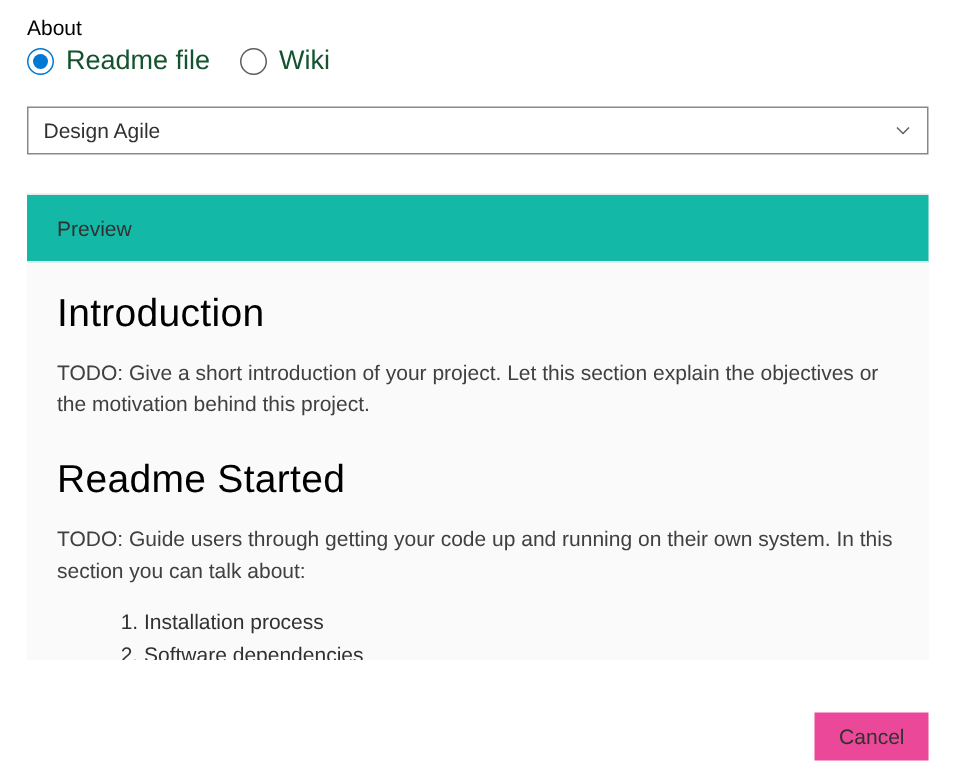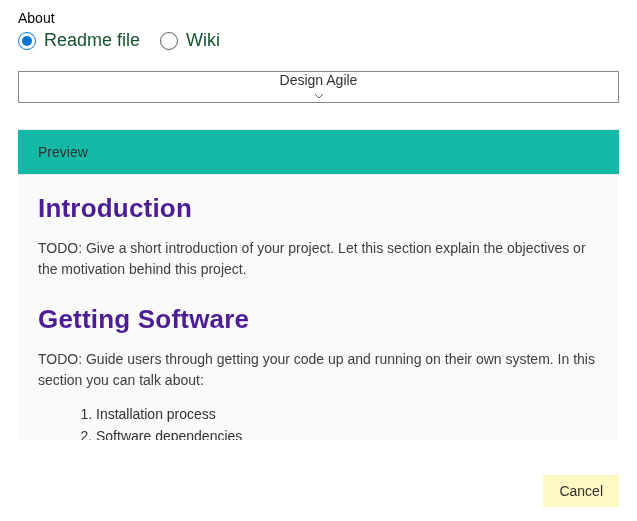--- a/index.html
+++ b/index.html
@@ -65,21 +65,20 @@
       width: 100%;
       border: 1px solid #8a8886;
       height: 32px;
       display: flex;
       align-items: center;
       justify-content: space-between;
       padding: 0 10px;
       cursor: pointer;
       margin-bottom: 26px;
       background: #fff;
-      flex-direction: column;
     }
     .dropdown-text {
       font-size: 14px;
       color: #323130;
     }
     .chevron {
       width: 12px;
       height: 12px;
       display: flex;
       align-items: center;
@@ -99,22 +98,22 @@
       color: #323130;
     }
     .preview-body {
       padding: 18px 20px 20px 20px;
       background: #fafafa;
       height: 265px;
       overflow: hidden;
     }
     .preview-h1 {
       font-size: 26px;
-      font-weight: 700;
-      color: #4c1d95;
+      font-weight: 400;
+      color: #000000;
       margin-bottom: 14px;
       letter-spacing: 0.2px;
     }
     .preview-p {
       font-size: 14px;
       color: #404040;
       line-height: 1.5;
       margin-bottom: 24px;
     }
     .preview-ol {
@@ -133,21 +132,21 @@
     .btn {
       min-width: 70px;
       height: 32px;
       padding: 0 16px;
       font-size: 14px;
       border: none;
       cursor: pointer;
       font-family: inherit;
     }
     .btn-secondary {
-      background: #fef9c3;
+      background: #ec4899;
       color: #323130;
     }
     .btn-primary {
       background: #0078d4;
       color: #fff;
       font-weight: 400;
     }
   </style>
 </head>
 <body>
@@ -177,21 +176,21 @@
     </span>
   </div>
 
   <div class="preview-panel">
     <div class="preview-tab-bar">
       <span class="preview-tab">Preview</span>
     </div>
     <div class="preview-body">
       <h1 class="preview-h1">Introduction</h1>
       <p class="preview-p">TODO: Give a short introduction of your project. Let this section explain the objectives or the motivation behind this project.</p>
-      <h1 class="preview-h1">Getting Software</h1>
+      <h1 class="preview-h1">Readme Started</h1>
       <p class="preview-p" style="margin-bottom:12px">TODO: Guide users through getting your code up and running on their own system. In this section you can talk about:</p>
       <ol class="preview-ol">
         <li>Installation process</li>
         <li>Software dependencies</li>
       </ol>
     </div>
   </div>
 </div>
 
 <div class="footer">

